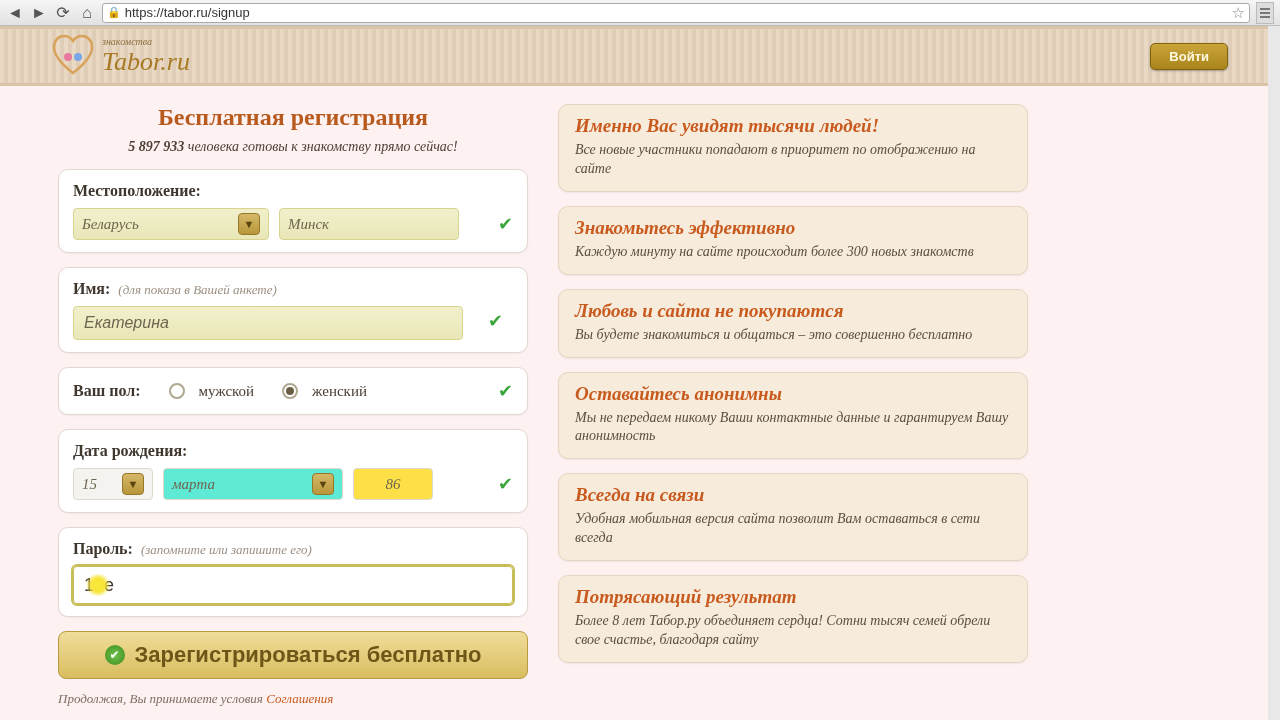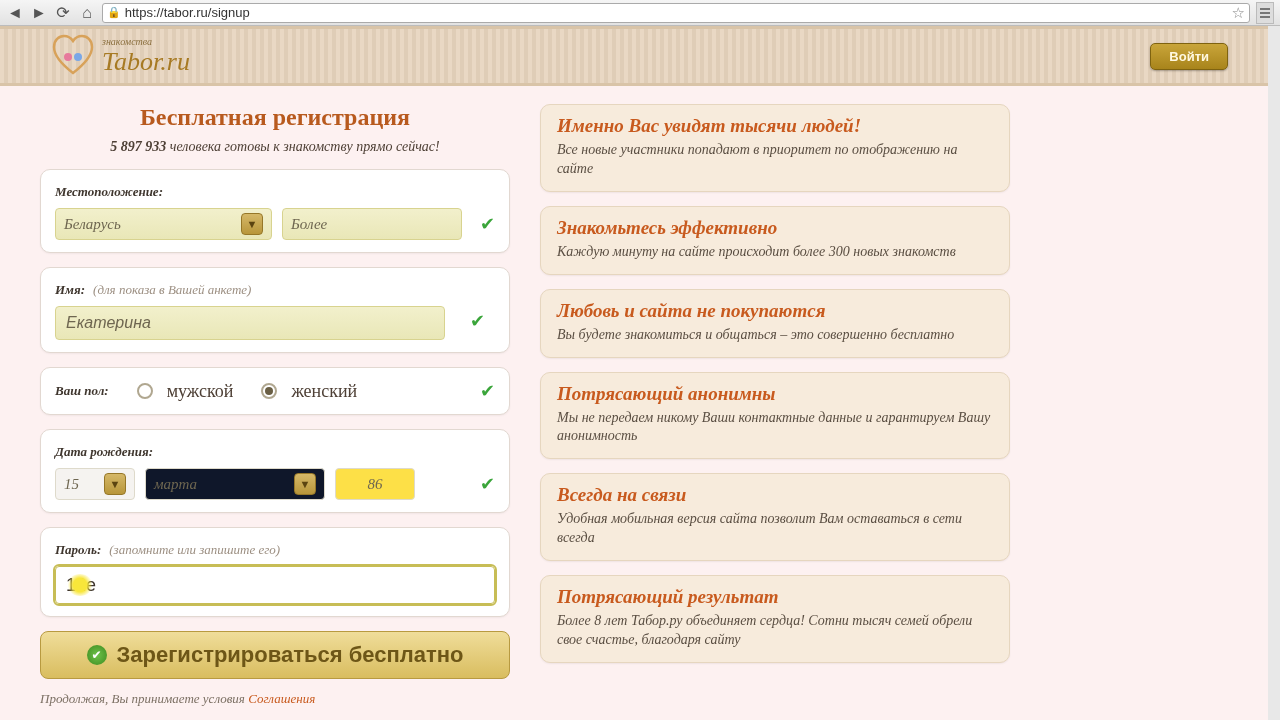--- a/index.html
+++ b/index.html
@@ -60,35 +60,35 @@
   .logo-text{ font-style:italic; font-family:Georgia,serif;}
   .logo-text .line1{font-size:10px;color:#8b6f3e;}
   .logo-text .line2{font-size:26px;color:#a77a23;}
   .login-btn{
     margin-left:auto; background:linear-gradient(#c9a53a,#a8841b);
     border:1px solid #7f6310; border-radius:5px;
     color:#fff8e0; font-weight:bold; font-size:13px;
     padding:5px 18px; box-shadow:0 1px 2px rgba(0,0,0,.3);
     cursor:pointer;
   }
-  .content { display:flex; padding:18px 56px 0 40px; gap:30px; }
+  .content { display:flex; padding:18px 56px 0 40px; gap:30px;margin-left:18px; }
   .left { width:470px; }
   .right { width:470px; }
   h1.title{
     text-align:center; color:#b85a1e; font-size:24px; font-weight:bold;
     font-family:Georgia,serif; margin-bottom:8px;
   }
   .subline{ text-align:center; color:#4e4036; font-size:14px; font-style:italic; margin-bottom:14px;}
   .subline b{ font-style:italic; font-weight:bold;}
   .card{
     background:#fff; border:1px solid #e2d8d1; border-radius:10px;
     padding:12px 14px; margin-bottom:14px; position:relative;
     box-shadow:0 1px 2px rgba(0,0,0,.05);
   }
-  .label{ font-weight:bold; font-style:italic; color:#3f362e; font-size:13px;}
+  .label{ font-weight:bold; color:#3f362e; font-size:16px;}
   .hint{ font-style:italic; color:#9c8f82; font-size:13px; margin-left:4px;}
   .row{ display:flex; align-items:center; gap:10px; margin-top:8px;}
   .select{
     background:linear-gradient(#f2f0cc,#e9e7b7);
     border:1px solid #d8d38f; border-radius:4px;
     height:32px; display:flex; align-items:center;
     padding:0 8px; font-style:italic; color:#6e6650; font-size:15px;
     position:relative;
   }
   .select .chev{
@@ -102,21 +102,21 @@
     border:1px solid #d8d38f; border-radius:4px;
     height:34px; width:100%; padding:0 10px;
     font-style:italic; color:#6e6650; font-size:16px;
   }
   .check{ color:#3aa53a; font-size:18px; margin-left:auto;}
   .radio{
     width:16px;height:16px;border:2px solid #b0a790;border-radius:50%;
     display:inline-flex;align-items:center;justify-content:center;margin-right:4px;
   }
   .radio.sel::after{content:"";width:8px;height:8px;background:#6a5f45;border-radius:50%;}
-  .radio-label{font-size:18px;color:#4e4036;margin-right:18px;}
+  .radio-label{font-size:15px;color:#4e4036;margin-right:18px;}
   .pwd{
     border:1px solid #c7bd56; border-radius:4px;
     height:38px; width:100%; padding:0 10px;
     background:#fff; font-size:18px; color:#3f362e;
     outline:2px solid #c7bd56;
   }
   .pwd-wrap{position:relative;margin-top:8px;}
   .cursor-spot{
     position:absolute; left:12px; top:8px;
     width:26px;height:22px;
@@ -195,26 +195,26 @@
   <div class="content">
     <div class="left">
       <h1 class="title">Бесплатная регистрация</h1>
       <div class="subline">
         <b>5 897 933</b><span> человека готовы к знакомству прямо сейчас!</span>
       </div>
 
       <div class="card">
         <span class="label">Местоположение:</span>
         <div class="row">
-          <div class="select" style="width:217px">
+          <div class="select" style="width:196px">
             <span>Беларусь</span>
             <span class="chev">▼</span>
           </div>
           <div class="select" style="width:180px">
-            <span>Более</span>
+            <span>Минск</span>
           </div>
           <span class="check">✔</span>
         </div>
       </div>
 
       <div class="card">
         <span class="label">Имя:</span>
         <span class="hint">(для показа в Вашей анкете)</span>
         <div class="row">
           <input class="textin" style="width: 390px;" value="Екатерина">
@@ -234,21 +234,21 @@
         </div>
       </div>
 
       <div class="card">
         <span class="label">Дата рождения:</span>
         <div class="row">
           <div class="select" style="width:80px;background:#f5f3f0;border-color:#dedacb">
             <span>15</span>
             <span class="chev">▼</span>
           </div>
-          <div class="select" style="width:180px;background:#0f172a;border-color:#dedacb">
+          <div class="select" style="width:180px;background:#5eead4;border-color:#dedacb">
             <span>марта</span>
             <span class="chev">▼</span>
           </div>
           <div class="select" style="width:80px;background:#fde047;border-color:#dedacb;justify-content:center">
             <span>86</span>
           </div>
           <span class="check">✔</span>
         </div>
       </div>
 
@@ -278,21 +278,21 @@
       </div>
       <div class="info-card">
         <h3>Знакомьтесь эффективно</h3>
         <p>Каждую минуту на сайте происходит более 300 новых знакомств</p>
       </div>
       <div class="info-card">
         <h3>Любовь и сайта не покупаются</h3>
         <p>Вы будете знакомиться и общаться – это совершенно бесплатно</p>
       </div>
       <div class="info-card">
-        <h3>Потрясающий анонимны</h3>
+        <h3>Оставайтесь анонимны</h3>
         <p>Мы не передаем никому Ваши контактные данные и гарантируем Вашу анонимность</p>
       </div>
       <div class="info-card">
         <h3>Всегда на связи</h3>
         <p>Удобная мобильная версия сайта позволит Вам оставаться в сети всегда</p>
       </div>
       <div class="info-card">
         <h3>Потрясающий результат</h3>
         <p>Более 8 лет Табор.ру объединяет сердца! Сотни тысяч семей обрели свое счастье, благодаря сайту</p>
       </div>

